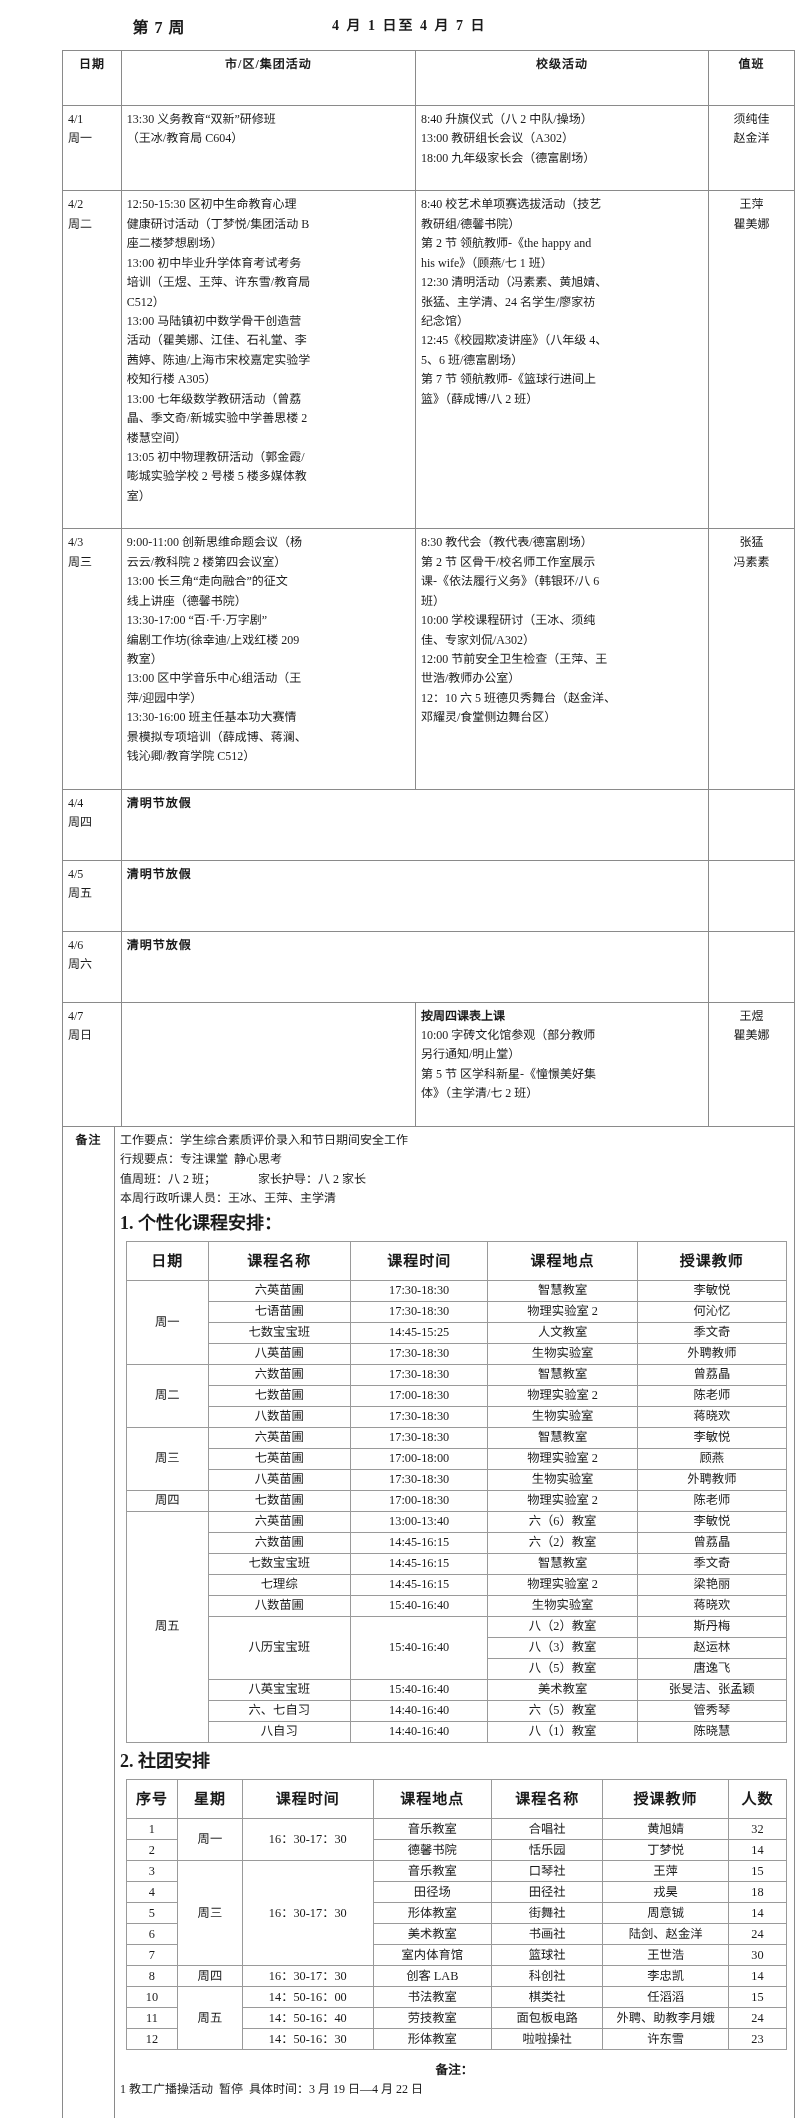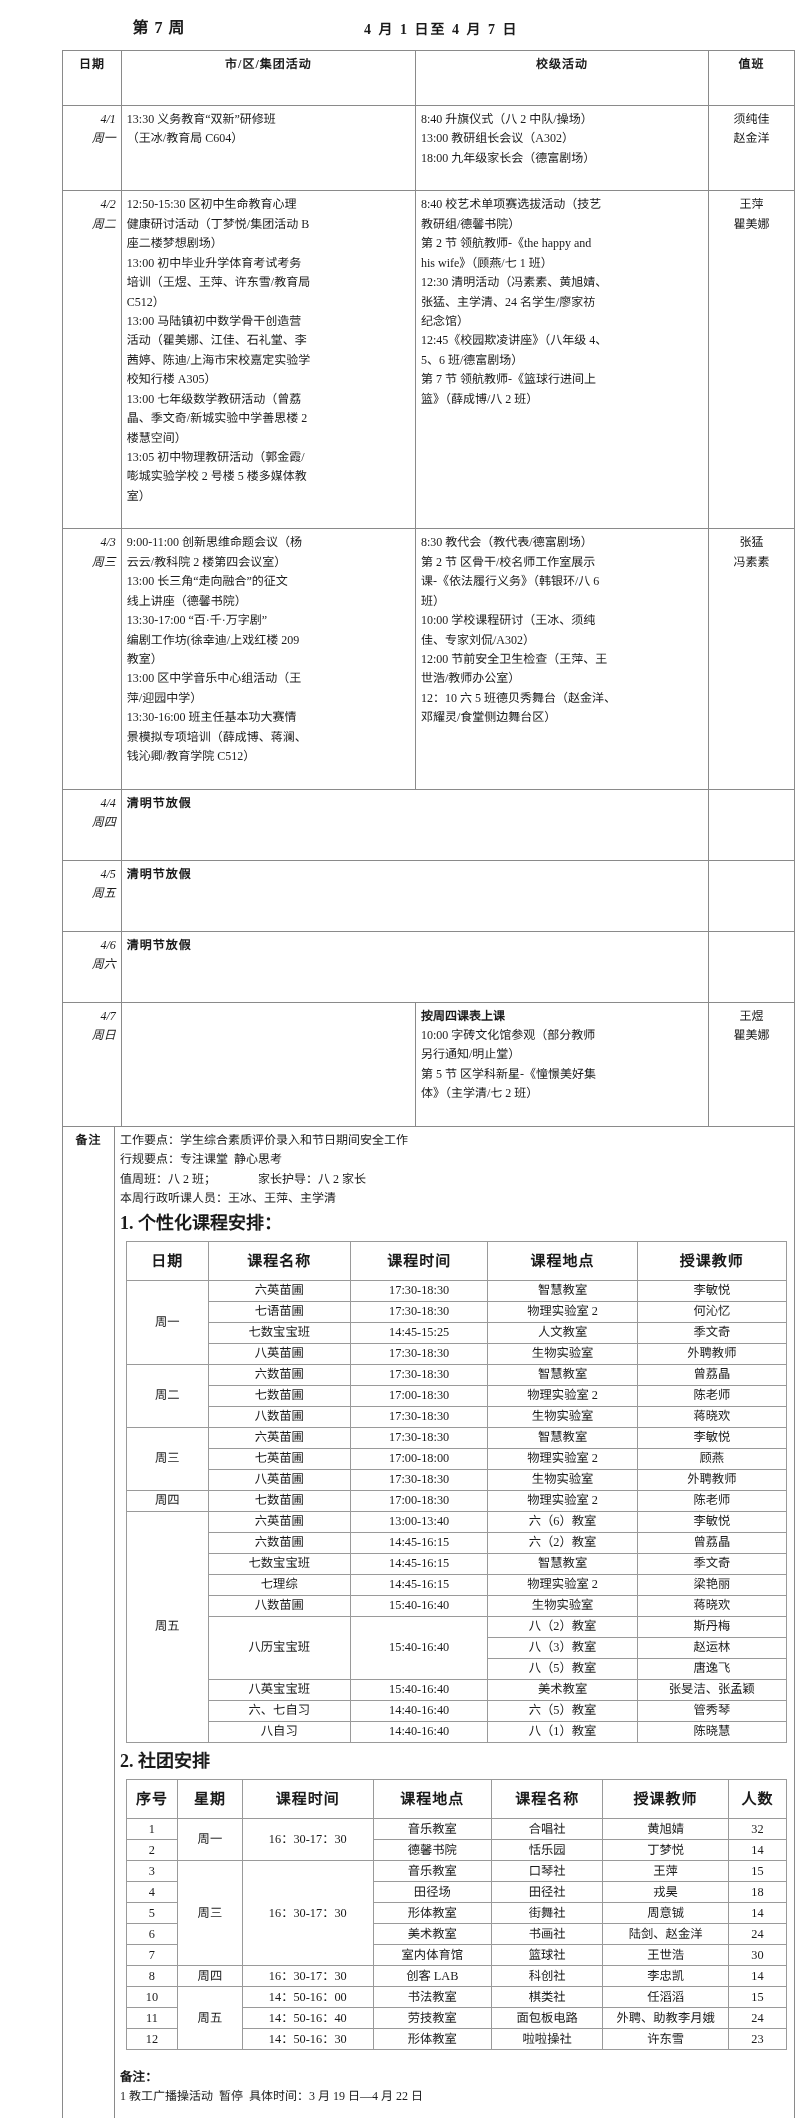--- a/index.html
+++ b/index.html
@@ -7,26 +7,25 @@
     width:795px;
     font-family:"Liberation Serif","DejaVu Serif",serif;
     color:#1a1a1a;
     -webkit-font-smoothing:antialiased;
   }
   .page{width:795px;box-sizing:border-box;padding:0 0 14px 0;position:relative;}
 
   
   .doc-header{
     display:flex;
-    align-items:flex-end;
+    align-items:flex-start;
     padding:14px 0 12px 0;
     font-weight:bold;
     font-size:16px;
     letter-spacing:1px;
-    gap:32px;
   }
   .doc-header .week{width:318px;text-align:center;}
   .doc-header .range{flex:1;text-align:left;padding-left:14px;font-size:14px;letter-spacing:2px;}
 
   
   table{border-collapse:collapse;}
   .main-table{
     width:733px;
     margin:0 0 0 62px;
     border:1.6px solid #707070;
@@ -48,25 +47,25 @@
     letter-spacing:1px;
     padding:5px 4px;
     height:28px;
   }
   .col-date{width:52px;}
   .col-city{width:260px;}
   .col-school{width:259px;}
   .col-duty{width:76px;}
 
   td.date-cell{
-    text-align:right;
+    text-align:left;
     vertical-align:middle;
     font-size:13px;
     line-height:1.55;
-    padding-left:2px;padding-right:2px;font-style:italic;
+    padding-left:2px;padding-right:2px;
   }
   td.duty-cell{
     text-align:center;
     vertical-align:middle;
     font-size:13px;
     line-height:1.72;
   }
   td.act-cell{font-size:12.3px;}
   .act-line{margin:0;text-indent:0;}
   .b{font-weight:bold;}
@@ -83,21 +82,21 @@
   td.remarks-label{
     text-align:center;
     vertical-align:middle;
     font-weight:bold;
     font-size:15px;
     letter-spacing:1px;
   }
   td.remarks-body{padding:6px 8px 8px 8px;font-size:12.6px;line-height:1.72;}
   .rm-line{white-space:pre;}
   .rm-sub{font-weight:bold;font-size:18px;margin-top:0;}
-  .rm-note{font-weight:bold;font-size:12.6px;margin-top:17px;}
+  .rm-note{font-weight:bold;font-size:12.6px;margin-top:10px;text-align:center;}
 
   
   .inner{
     width:calc(100% - 8px);
     margin:3px 0 4px 6px;
     table-layout:fixed;
     border:1.4px solid #6e6e6e;
   }
   .inner th,.inner td{
     border:1px solid #9a9a9a;

